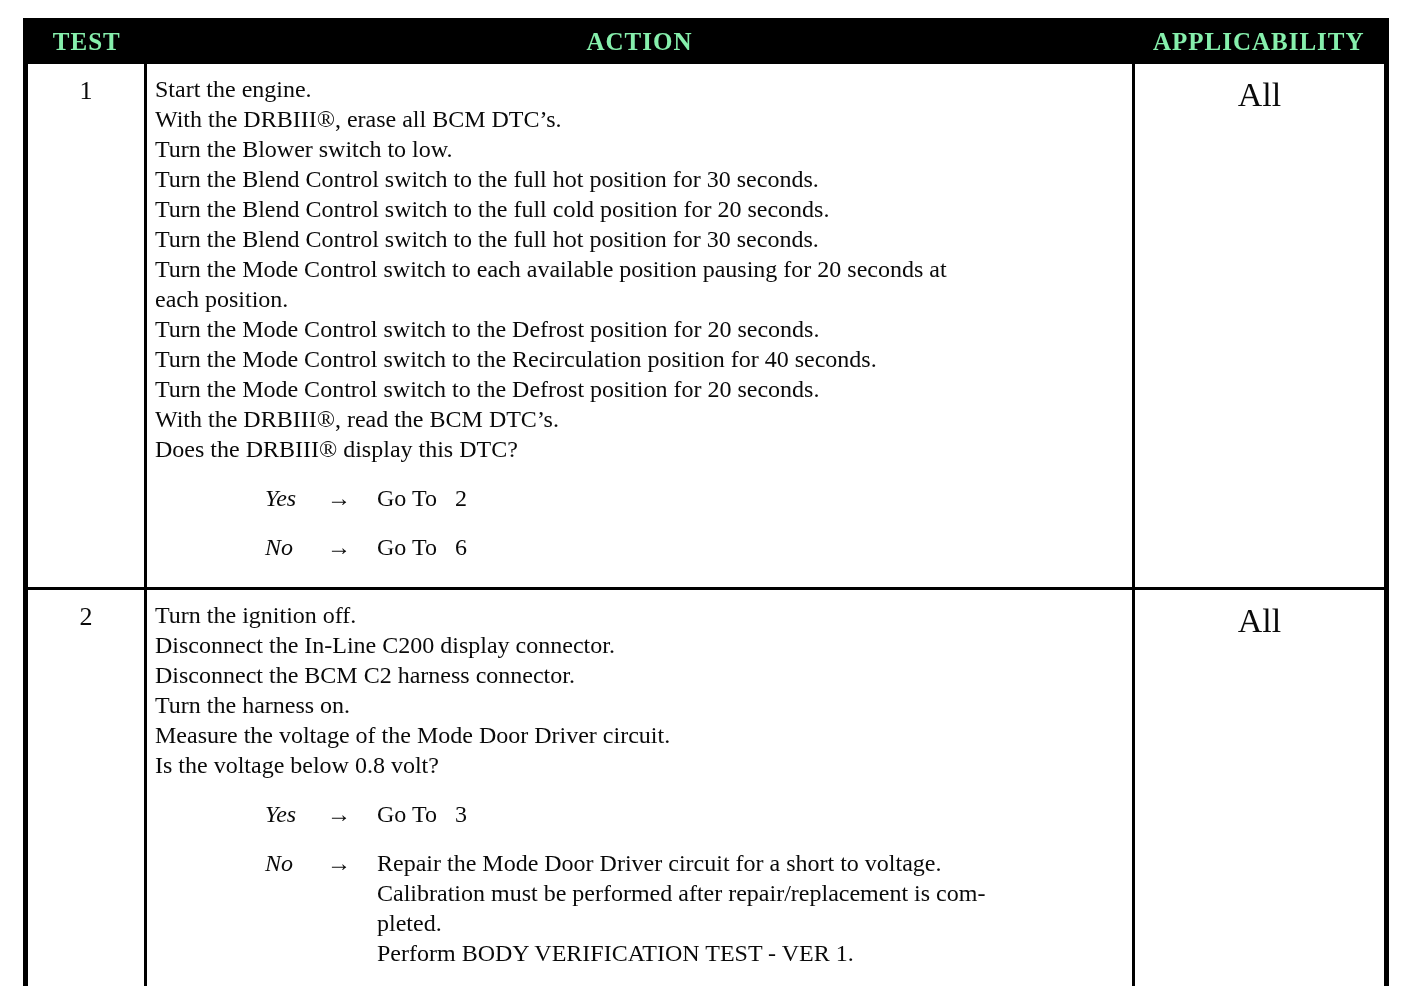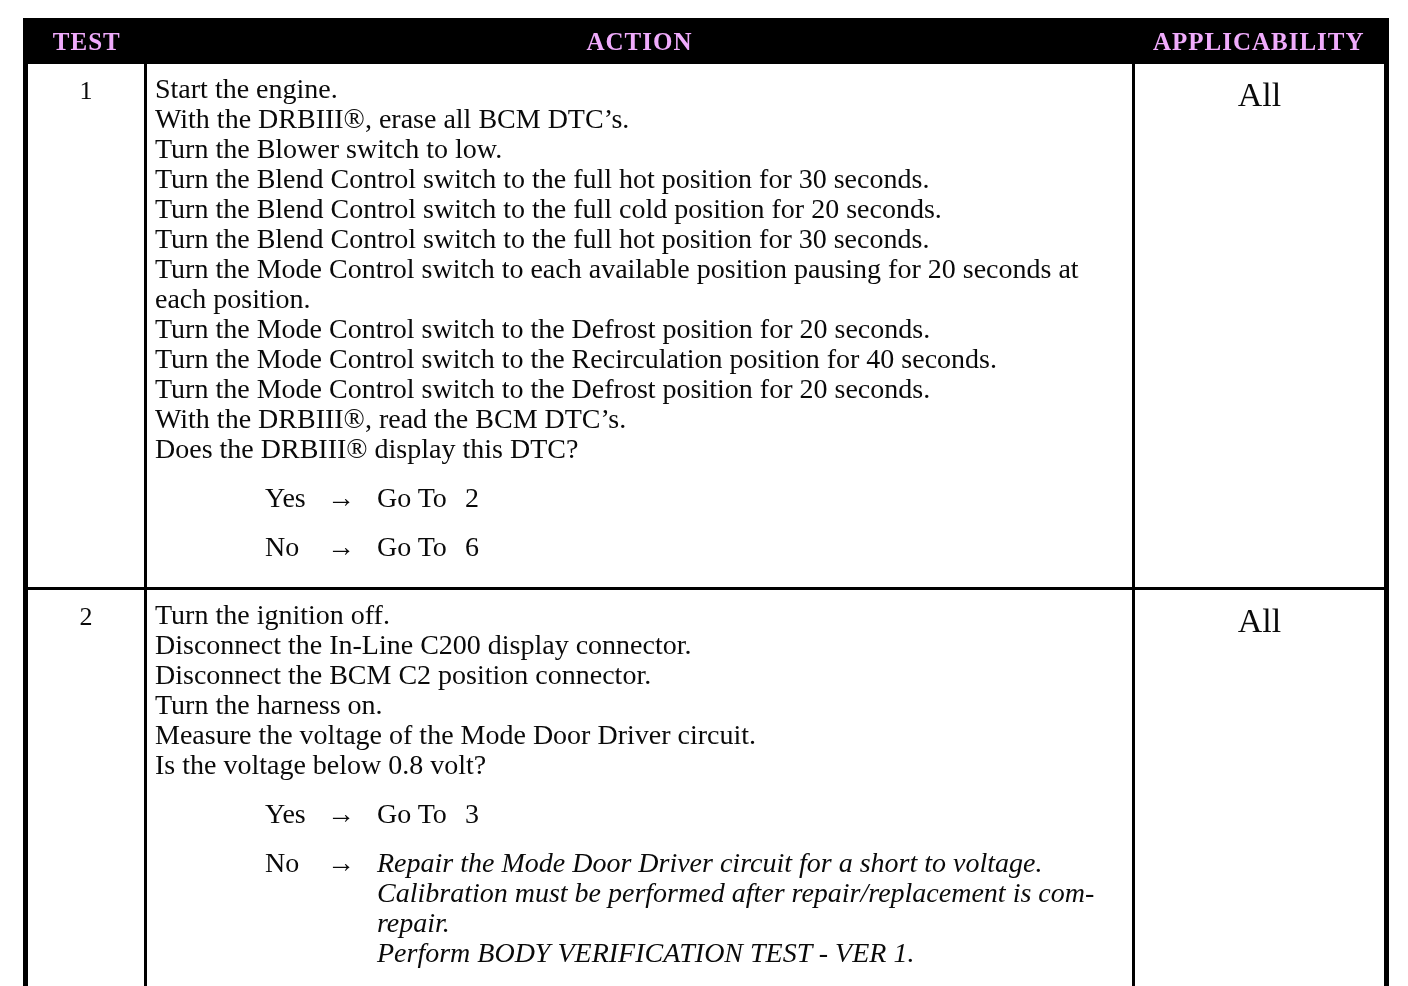--- a/index.html
+++ b/index.html
@@ -25,21 +25,21 @@
     border-collapse: collapse;
     table-layout: fixed;
     border: 5px solid #000;
   }
   col.c-test { width: 120px; }
   col.c-action { width: 988px; }
   col.c-appl { width: 253px; }
 
   thead th {
     background: #000;
-    color: #f0abfc;
+    color: #86efac;
     font-weight: bold;
     font-size: 25px;
     letter-spacing: 1px;
     height: 38px;
     text-align: center;
     vertical-align: middle;
     padding: 0;
   }
   tbody td {
     border: 3px solid #000;
@@ -54,47 +54,47 @@
     font-size: 26px;
     padding-top: 12px;
   }
   td.cell-appl {
     text-align: center;
     font-size: 34px;
     padding-top: 12px;
   }
   td.cell-action {
     padding: 10px 6px 8px 8px;
-    font-size: 28px;
+    font-size: 24px;
     line-height: 30px;
   }
   .step-line {
     white-space: nowrap;
   }
   .answer {
     display: flex;
     align-items: flex-start;
     margin: 19px 0 0 110px;
     line-height: 30px;
   }
   .answer-label {
     flex: 0 0 62px;
+    font-style: italic;
   }
   .answer-arrow {
     flex: 0 0 50px;
   }
   .answer-body {
     flex: 1 1 auto;
   }
   .answer-target {
     margin-left: 18px;
   }
   .answer-result-line {
     white-space: nowrap;
-    font-style: italic;
   }
 </style>
 </head>
 <body>
 
 <div class="page">
   <table class="diag-table">
     <colgroup>
       <col class="c-test">
       <col class="c-action">
@@ -138,37 +138,37 @@
           </div>
         </td>
         <td class="cell-appl">All</td>
       </tr>
       <tr class="row-2">
         <td class="cell-test">2</td>
         <td class="cell-action">
           <div class="steps">
             <div class="step-line">Turn the ignition off.</div>
             <div class="step-line">Disconnect the In-Line C200 display connector.</div>
-            <div class="step-line">Disconnect the BCM C2 position connector.</div>
+            <div class="step-line">Disconnect the BCM C2 harness connector.</div>
             <div class="step-line">Turn the harness on.</div>
             <div class="step-line">Measure the voltage of the Mode Door Driver circuit.</div>
             <div class="step-line">Is the voltage below 0.8 volt?</div>
           </div>
           <div class="answer">
             <span class="answer-label">Yes</span>
             <span class="answer-arrow">→</span>
             <span class="answer-body"><span>Go To</span><span class="answer-target">3</span></span>
           </div>
           <div class="answer">
             <span class="answer-label">No</span>
             <span class="answer-arrow">→</span>
             <span class="answer-body">
               <div class="answer-result-line">Repair the Mode Door Driver circuit for a short to voltage.</div>
               <div class="answer-result-line">Calibration must be performed after repair/replacement is com-</div>
-              <div class="answer-result-line">repair.</div>
+              <div class="answer-result-line">pleted.</div>
               <div class="answer-result-line">Perform BODY VERIFICATION TEST - VER 1.</div>
             </span>
           </div>
         </td>
         <td class="cell-appl">All</td>
       </tr>
     </tbody>
   </table>
 </div>
 

